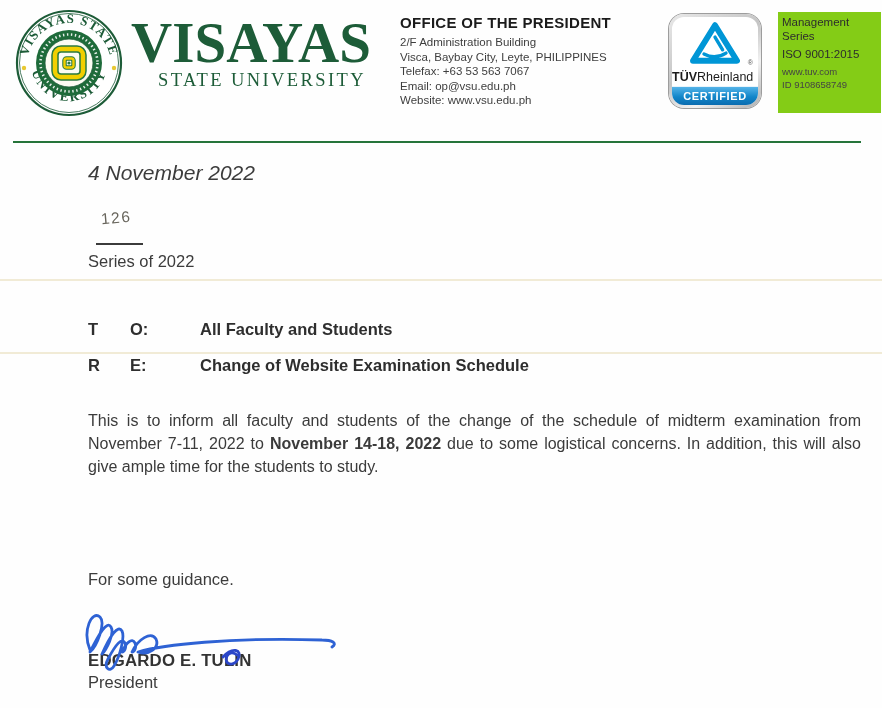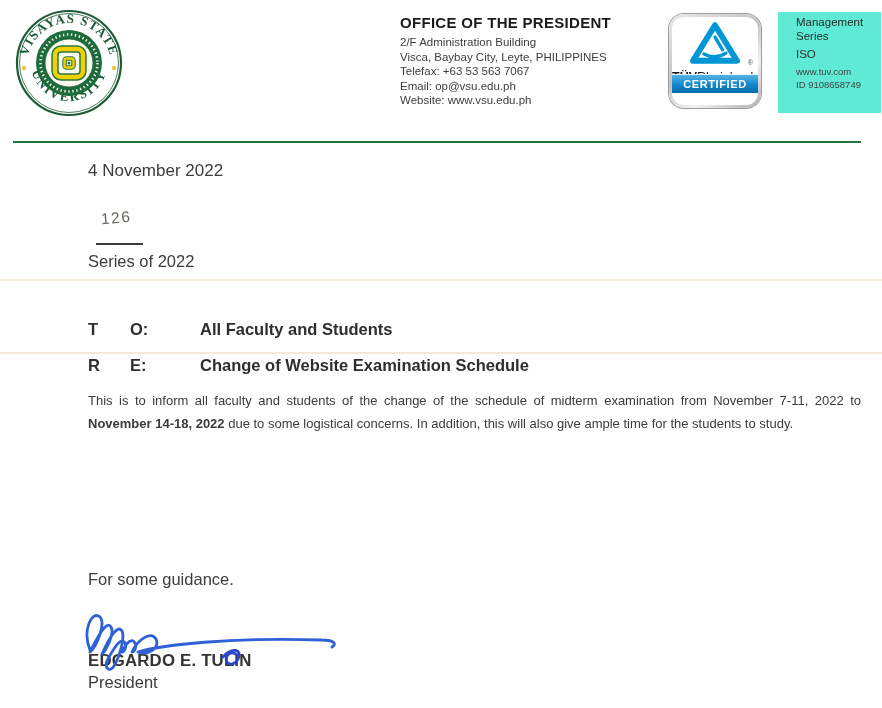--- a/index.html
+++ b/index.html
@@ -29,52 +29,52 @@
     left:669px; top:14px; width:92px; height:94px; border-radius:15px;
     background:linear-gradient(145deg,#e9e9e9,#c4c4c4 45%,#f2f2f2 70%,#aeaeae);
     padding:3px; box-shadow:0 0 0 1px #9d9d9d;
   }
   .badge-inner { position:relative; width:100%; height:100%; border-radius:12px; background:#ffffff; overflow:hidden; }
   .badge-tri { position:absolute; left:50%; top:4px; transform:translateX(-50%); }
   .badge-reg { position:absolute; right:5px; bottom:39px; font-size:7px; color:#555; }
   .badge-brand { position:absolute; left:0; right:0; bottom:21px; text-align:left; font-size:12.5px; color:#1c1c1c; white-space:nowrap; }
   .badge-brand b { font-weight:bold; }
   .badge-bar {
-    position:absolute; left:0; right:0; bottom:12px; height:19px;
+    position:absolute; left:0; right:0; bottom:0; height:19px;
     background:linear-gradient(180deg,#54b3e8,#1286c9 55%,#0a6cb0);
     border-top:1px solid #e8f4fb; color:#ffffff; font-size:11px; font-weight:bold;
     letter-spacing:.6px; text-align:center; line-height:18px;
   }
-  .cert-panel { background:#5eead4; padding:4px 18px; }
+  .cert-panel { background:#84cc16; padding:4px 4px; }
   .cert-panel-1 { left:778px; top:12px; width:103px; height:53px; }
   .cert-panel-2 { left:778px; top:62px; width:103px; height:51px; }
   .cert-panel .mg { font-size:11.5px; color:#2d2d2d; line-height:13.5px; }
   .cert-panel .iso { font-size:11.5px; color:#2d2d2d; margin-top:5px; }
   .cert-panel .sm { font-size:9.5px; color:#444; line-height:12.5px; }
 
   .divider { left:13px; top:141px; width:848px; height:0; border-top:2.5px solid #26743a; }
   .scan-line { height:1.5px; background:#efe7cf; opacity:.85; left:0; width:882px; }
 
   
-  .date { left:88px; top:161px; font-size:17px; }
+  .date { left:88px; top:161px; font-size:21px;font-style:italic; }
   .memo-row { left:88px; top:225px; display:flex; align-items:flex-end; }
   .memo-row .lbl { font-size:16.5px; font-weight:bold; color:#2d2d2d; letter-spacing:.2px; }
   .num-slot { position:relative; display:inline-block; width:47px; height:20px; margin-left:8px; border-bottom:2px solid #3b3b3b; }
   .num-slot .num {
     position:absolute; left:5px; top:-16px; font-size:15.5px; color:#67645b;
     letter-spacing:1.5px; transform:rotate(-5deg);
   }
   .series { left:88px; top:252px; font-size:16.5px; }
   .addr-row { left:88px; width:700px; font-weight:bold; color:#2e2e2e; font-size:16.5px; }
   .addr-row .c1 { position:absolute; left:0; }
   .addr-row .c2 { position:absolute; left:42px; }
   .addr-row .c3 { position:absolute; left:112px; }
   .to-row { top:320px; }
   .re-row { top:356px; }
-  .para { left:88px; width:773px; font-size:13px; line-height:23.2px; text-align:justify; color:#3b3b3b; }
+  .para { left:88px; width:773px; font-size:16px; line-height:23.2px; text-align:justify; color:#3b3b3b;margin-top:20px; }
   .para-1 { top:389px; }
   .para-2 { top:481px; }
   .closing { left:88px; top:570px; font-size:16.5px; }
   .signature { left:70px; top:604px; width:300px; height:74px; z-index:2; }
   .signatory { left:88px; top:651px; font-size:16.8px; font-weight:bold; color:#333333; letter-spacing:.2px; }
   .signatory-title { left:88px; top:673px; font-size:16.5px; }
 </style>
 </head>
 <body>
 
@@ -100,20 +100,24 @@
     <circle cx="55" cy="55" r="24" fill="#fcfcf3" stroke="#1d5c38" stroke-width="0.8"></circle>
     <g>
       <rect x="41" y="41" width="28" height="28" rx="6" fill="none" stroke="#2a7a3f" stroke-width="7.5"></rect>
       <rect x="41" y="41" width="28" height="28" rx="6" fill="none" stroke="#f2cf00" stroke-width="4.5"></rect>
       <rect x="50.5" y="50.5" width="9" height="9" rx="2" fill="none" stroke="#2a7a3f" stroke-width="4.5"></rect>
       <rect x="50.5" y="50.5" width="9" height="9" rx="2" fill="none" stroke="#f2cf00" stroke-width="2.4"></rect>
       <circle cx="55" cy="55" r="1.6" fill="#2a7a3f"></circle>
     </g>
   </svg>
 
+  <div class="abs logotype">
+    <div class="name">VISAYAS</div>
+    <div class="sub">STATE UNIVERSITY</div>
+  </div>
 
   <div class="abs office">
     <div class="title">OFFICE OF THE PRESIDENT</div>
     <div class="line">2/F Administration Building</div>
     <div class="line">Visca, Baybay City, Leyte, PHILIPPINES</div>
     <div class="line">Telefax: +63 53 563 7067</div>
     <div class="line">Email: op@vsu.edu.ph</div>
     <div class="line">Website: www.vsu.edu.ph</div>
   </div>
 

